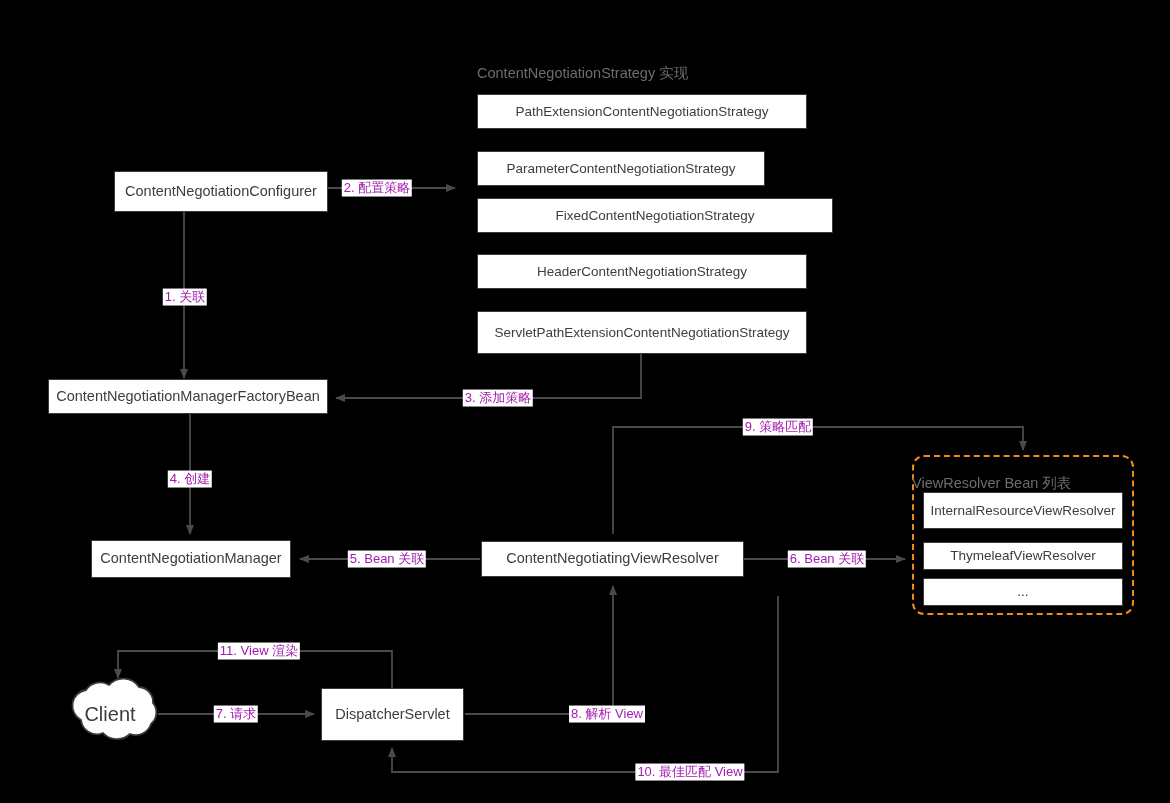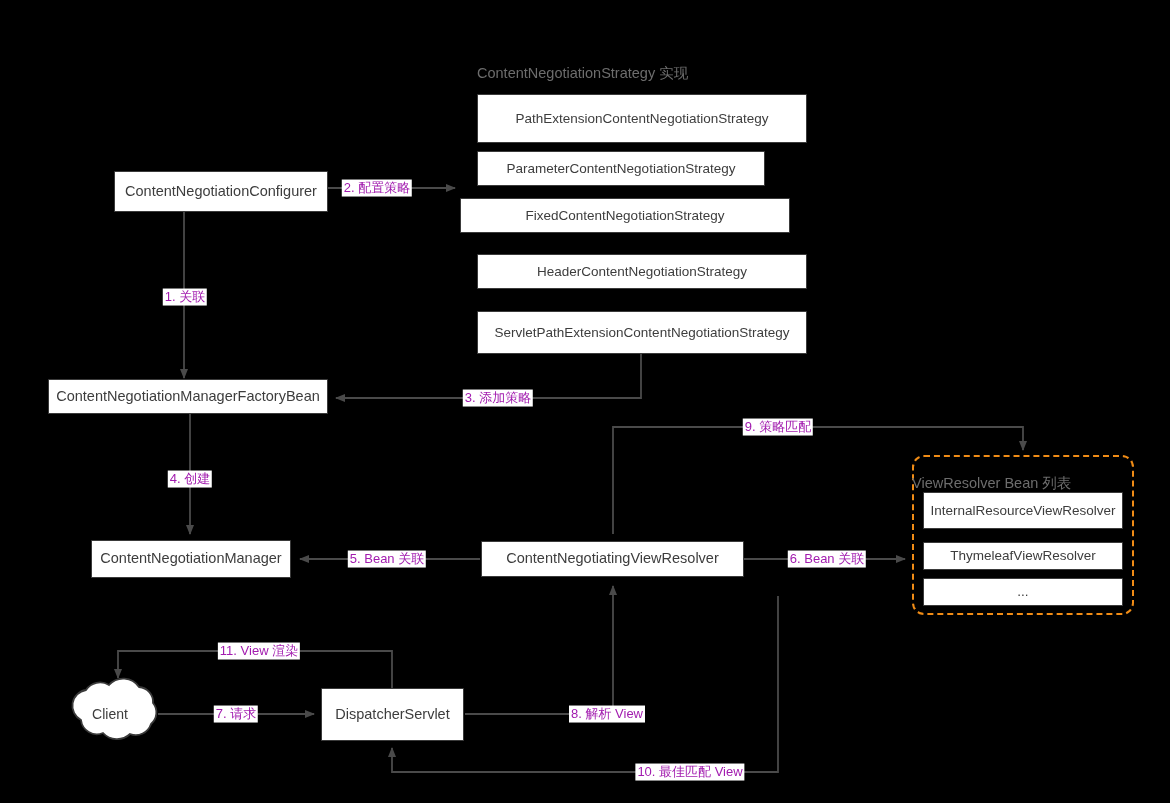--- a/index.html
+++ b/index.html
@@ -62,21 +62,21 @@
     color: #a21caf;
     font-size: 13px;
     line-height: 1.15;
     padding: 1px 2px;
     white-space: nowrap;
     transform: translate(-50%, -50%);
   }
   .cloud-label {
     position: absolute;
     color: #3d3d3d;
-    font-size: 14px;
+    font-size: 20px;
     transform: translate(-50%, -50%);
     white-space: nowrap;
   }
 </style>
 </head>
 <body>
 
 <div id="canvas">
 
   <svg class="edges" viewBox="0 0 1170 803">
@@ -108,23 +108,23 @@
 
     <path d="M392,688 L392,651 L118,651 L118,678" stroke="#4a4a4a" stroke-width="1.8" fill="none" marker-end="url(#arrow)"></path>
 
     <g>
       <path d="M86,690 a17,17 0 0 1 23,-5 a19,19 0 0 1 30,2 a15,15 0 0 1 14,16 a15,15 0 0 1 -2,21 a16,16 0 0 1 -21,10 a19,19 0 0 1 -27,-1 a16,16 0 0 1 -22,-13 a16,16 0 0 1 5,-30 z" fill="#ffffff" stroke="#3a3a3a" stroke-width="1.8"></path>
     </g>
   </svg>
 
   <div class="group-title" style="left:477px; top:64px; width:330px;">ContentNegotiationStrategy 实现</div>
 
-  <div class="node node-sm" style="left:477px; top:94px; width:330px; height:49px;">PathExtensionContentNegotiationStrategy</div>
+  <div class="node node-sm" style="left:477px; top:94px; width:330px; height:35px;">PathExtensionContentNegotiationStrategy</div>
   <div class="node node-sm" style="left:477px; top:151px; width:288px; height:35px;">ParameterContentNegotiationStrategy</div>
-  <div class="node node-sm" style="left:460px; top:198px; width:330px; height:35px;text-align:center;">FixedContentNegotiationStrategy</div>
+  <div class="node node-sm" style="left:477px; top:198px; width:356px; height:35px;text-align:center;">FixedContentNegotiationStrategy</div>
   <div class="node node-sm" style="left:477px; top:254px; width:330px; height:35px;">HeaderContentNegotiationStrategy</div>
   <div class="node node-sm" style="left:477px; top:311px; width:330px; height:43px;">ServletPathExtensionContentNegotiationStrategy</div>
 
   <div class="node node-md" style="left:77px; top:171px; width:214px; height:41px;margin-left:37px;">ContentNegotiationConfigurer</div>
 
   <div class="node node-md" style="left:48px; top:379px; width:280px; height:35px;">ContentNegotiationManagerFactoryBean</div>
 
   <div class="node node-md" style="left:91px; top:540px; width:200px; height:38px;">ContentNegotiationManager</div>
 
   <div class="node node-md" style="left:481px; top:541px; width:263px; height:36px;">ContentNegotiatingViewResolver</div>

